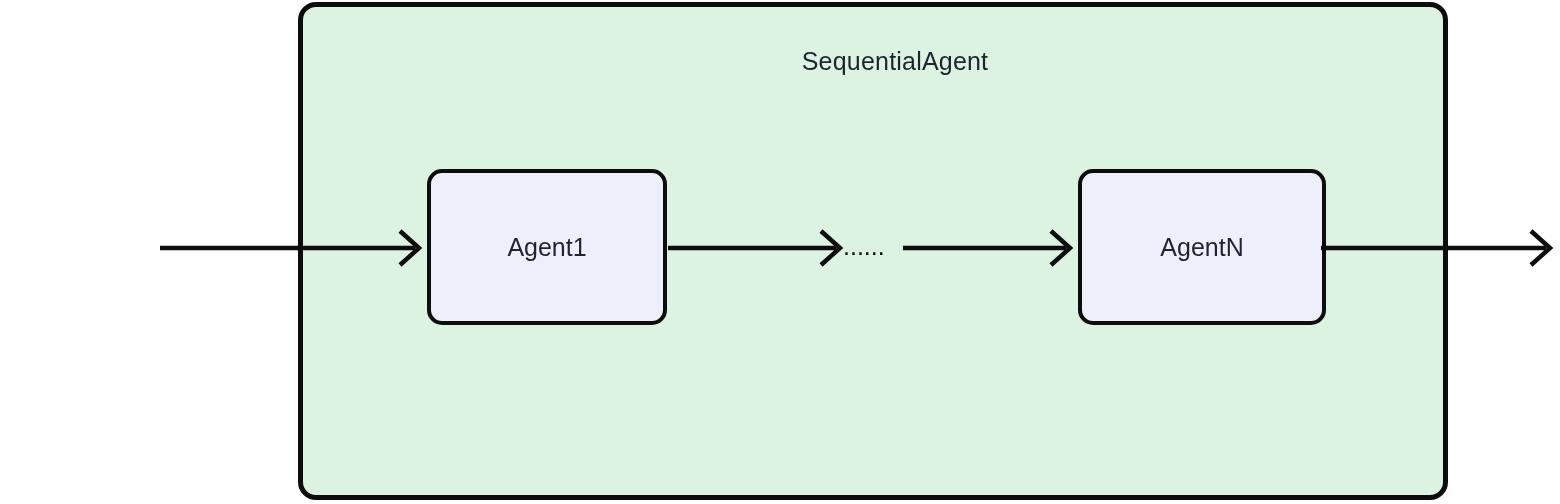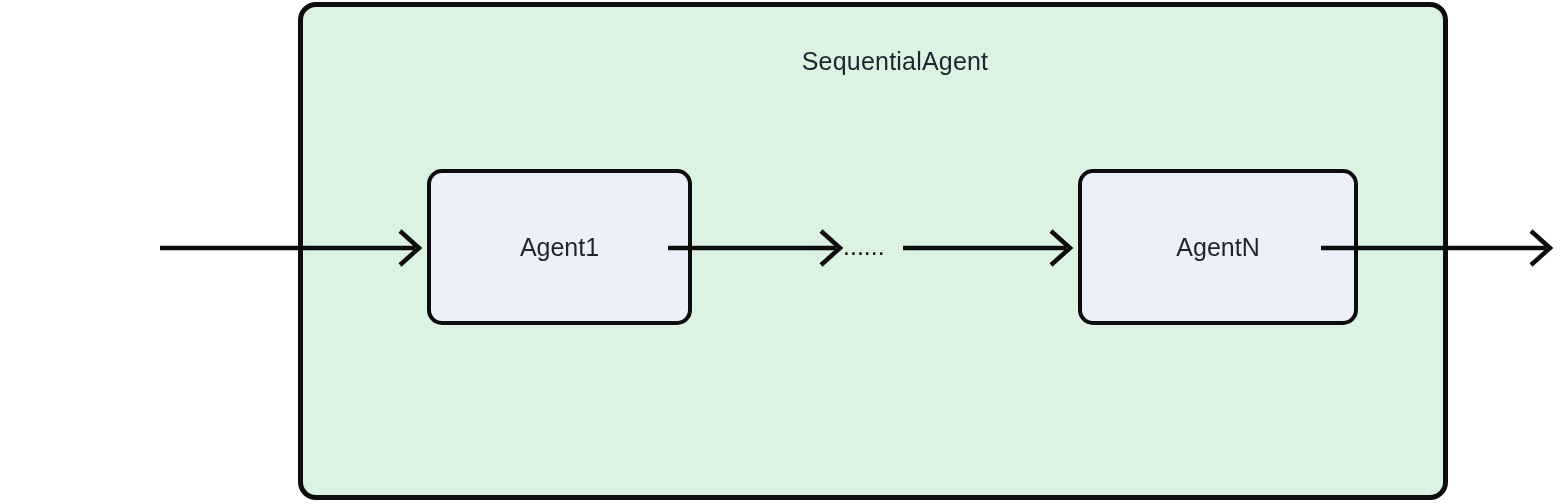--- a/index.html
+++ b/index.html
@@ -48,22 +48,22 @@
     top: 169px;
     height: 156px;
     box-sizing: border-box;
     background: #edf0fb;
     border: 4.5px solid #0d0d0d;
     border-radius: 15px;
     display: flex;
     align-items: center;
     justify-content: center;
   }
-  #agent-box-1 { left: 427px; width: 265px; }
-  #agent-box-n { left: 1078px; width: 280px; }
+  #agent-box-1 { left: 427px; width: 240px; }
+  #agent-box-n { left: 1078px; width: 248px; }
   .agent-label {
     font-size: 25px;
     color: #1f2430;
     white-space: nowrap;
   }
   
   .input-label {
     position: absolute;
     left: 8px;
     top: 232px;

